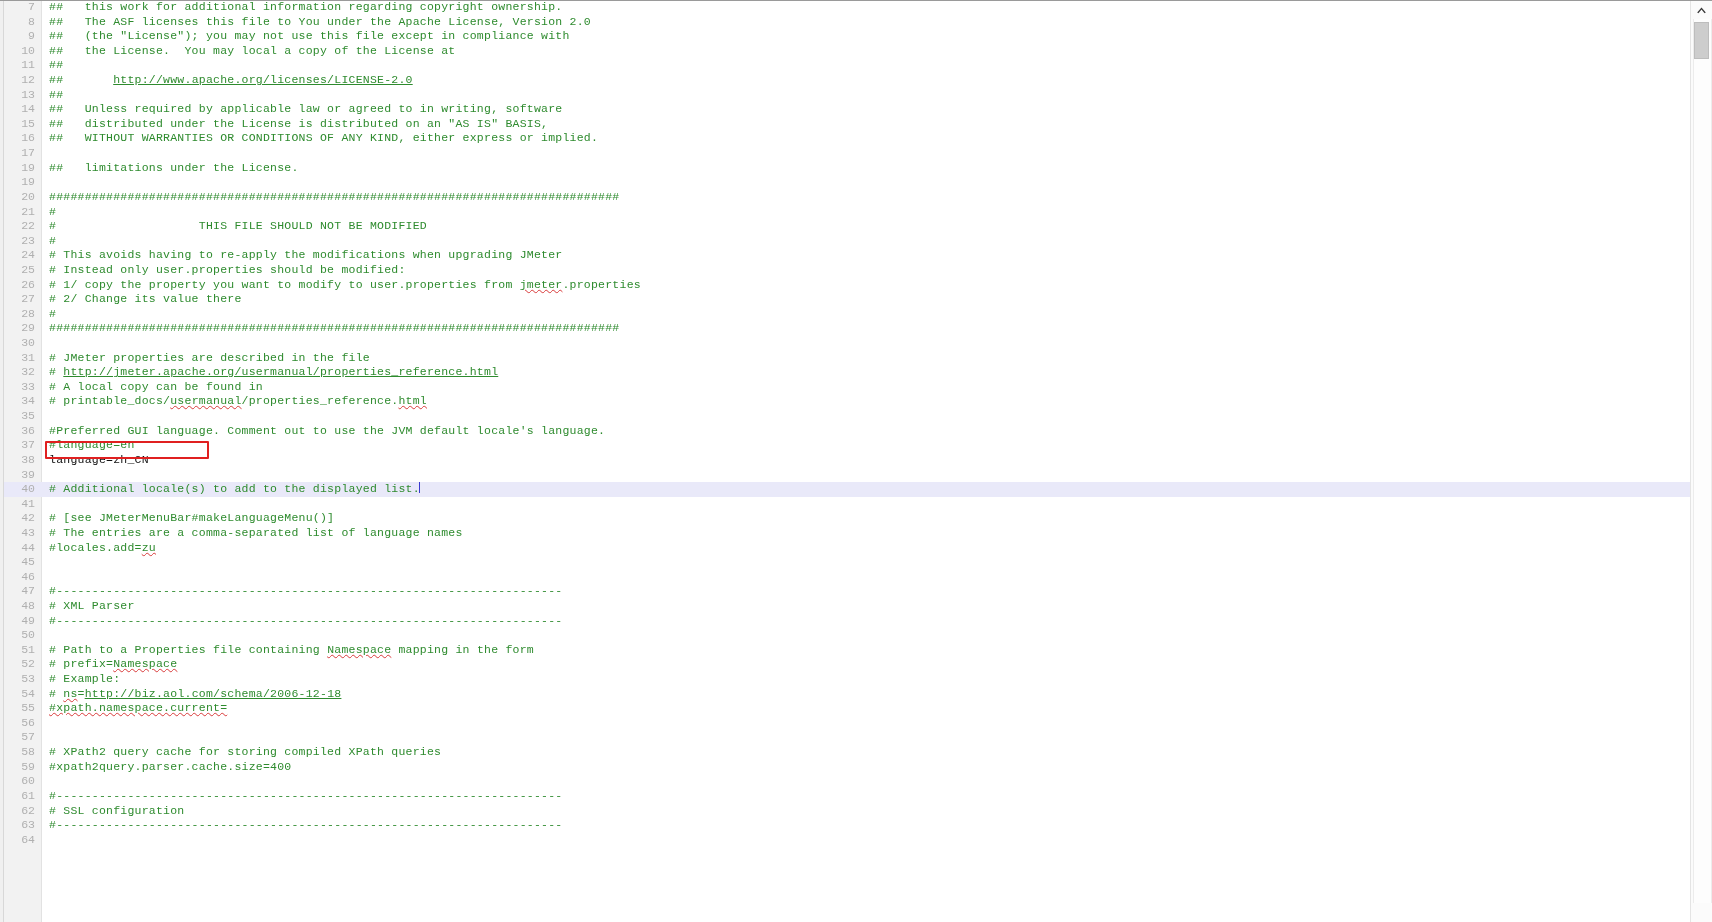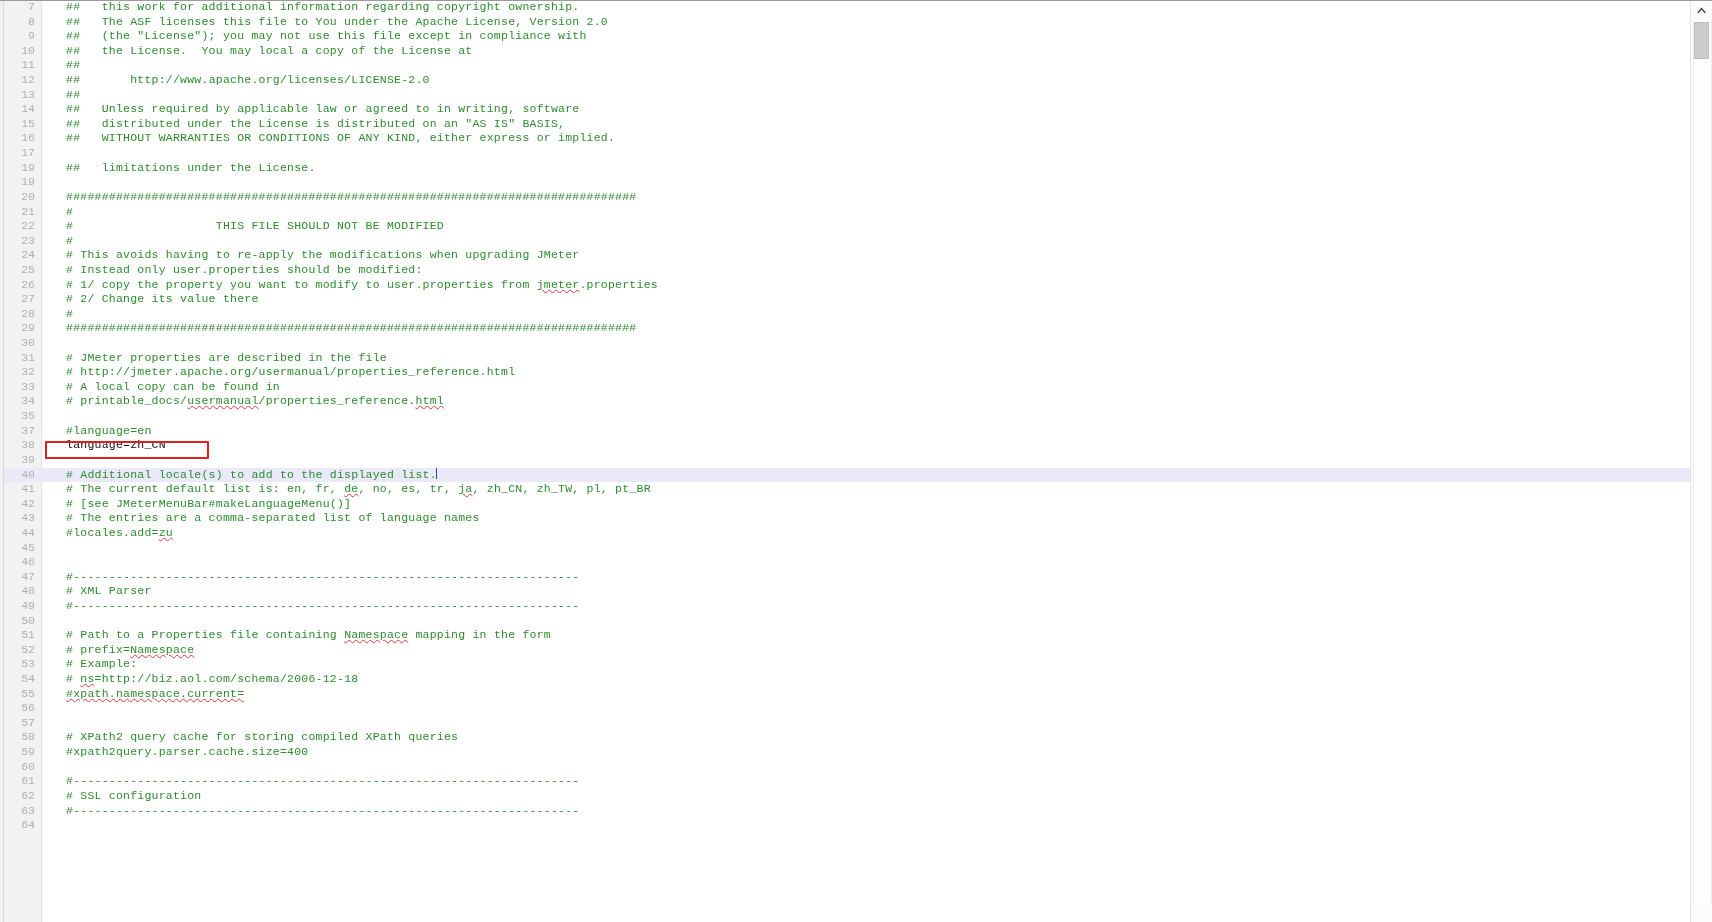--- a/index.html
+++ b/index.html
@@ -81,32 +81,32 @@
     width: 31px;
     text-align: right;
     color: #b0b0b0;
     font-size: 11.5px;
     line-height: 14.62px;
     font-family: "Liberation Mono", "DejaVu Sans Mono", monospace;
   }
 
   .txt {
     position: absolute;
-    left: 62px;
+    left: 45px;
     top: 0;
     line-height: 14.62px;
     font-size: 11.5px;
     letter-spacing: 0.02em;
     font-family: "Liberation Mono", "DejaVu Sans Mono", monospace;
   }
 
   
   .c-comment { color: #2e8b2e; }
   .c-key     { color: #111111; }
-  .c-link    { color: #2e8b2e; }
+  .c-link    { color: #2e8b2e; text-decoration: underline; }
 
   
   .sq {
     text-decoration: underline;
     text-decoration-style: wavy;
     text-decoration-color: #d83a3a;
     text-decoration-thickness: 1px;
     text-underline-offset: 1px;
     margin-top: 20px;
   }
@@ -222,25 +222,26 @@
         <div class="line"><span class="ln">26</span><span class="txt"><span class="c-comment"># 1/ copy the property you want to modify to user.properties from </span><span class="c-comment sq">jmeter</span><span class="c-comment">.properties</span></span></div>
         <div class="line"><span class="ln">27</span><span class="txt"><span class="c-comment"># 2/ Change its value there</span></span></div>
         <div class="line"><span class="ln">28</span><span class="txt"><span class="c-comment">#</span></span></div>
         <div class="line"><span class="ln">29</span><span class="txt"><span class="c-comment">################################################################################</span></span></div>
         <div class="line"><span class="ln">30</span><span class="txt"></span></div>
         <div class="line"><span class="ln">31</span><span class="txt"><span class="c-comment"># JMeter properties are described in the file</span></span></div>
         <div class="line"><span class="ln">32</span><span class="txt"><span class="c-comment"># </span><span class="c-link">http://jmeter.apache.org/usermanual/properties_reference.html</span></span></div>
         <div class="line"><span class="ln">33</span><span class="txt"><span class="c-comment"># A local copy can be found in</span></span></div>
         <div class="line"><span class="ln">34</span><span class="txt"><span class="c-comment"># printable_docs/</span><span class="c-comment sq">usermanual</span><span class="c-comment">/properties_reference.</span><span class="c-comment sq">html</span></span></div>
         <div class="line"><span class="ln">35</span><span class="txt"></span></div>
+        <div class="line"><span class="ln">36</span><span class="txt"><span class="c-comment">#Preferred GUI language. Comment out to use the JVM default locale's language.</span></span></div>
         <div class="line"><span class="ln">37</span><span class="txt"><span class="c-comment">#language=en</span></span></div>
         <div class="line"><span class="ln">38</span><span class="txt"><span class="c-key">language=zh_CN</span></span></div>
         <div class="line"><span class="ln">39</span><span class="txt"></span></div>
         <div class="line current" style="margin-left: 0px;"><span class="ln">40</span><span class="txt"><span class="c-comment"># Additional locale(s) to add to the displayed list.</span><span class="caret"></span></span></div>
-        <div class="line"><span class="ln">41</span><span class="txt"><span class="c-comment"># The current default list is: en, fr, </span><span class="c-comment sq">de</span><span class="c-comment">, no, es, tr, </span><span class="c-comment sq">ja</span><span class="c-comment">, zh_CN, zh_TW, pl, pt_BR</span></span></div>
+        <div class="line"><span class="ln">41</span></div>
         <div class="line"><span class="ln">42</span><span class="txt"><span class="c-comment"># [see JMeterMenuBar#makeLanguageMenu()]</span></span></div>
         <div class="line"><span class="ln">43</span><span class="txt"><span class="c-comment"># The entries are a comma-separated list of language names</span></span></div>
         <div class="line"><span class="ln">44</span><span class="txt"><span class="c-comment">#locales.add=</span><span class="c-comment sq">zu</span></span></div>
         <div class="line"><span class="ln">45</span><span class="txt"></span></div>
         <div class="line"><span class="ln">46</span><span class="txt"></span></div>
         <div class="line"><span class="ln">47</span><span class="txt"><span class="c-comment">#-----------------------------------------------------------------------</span></span></div>
         <div class="line"><span class="ln">48</span><span class="txt"><span class="c-comment"># XML Parser</span></span></div>
         <div class="line"><span class="ln">49</span><span class="txt"><span class="c-comment">#-----------------------------------------------------------------------</span></span></div>
         <div class="line"><span class="ln">50</span><span class="txt"></span></div>
         <div class="line"><span class="ln">51</span><span class="txt"><span class="c-comment"># Path to a Properties file containing </span><span class="c-comment sq">Namespace</span><span class="c-comment"> mapping in the form</span></span></div>

